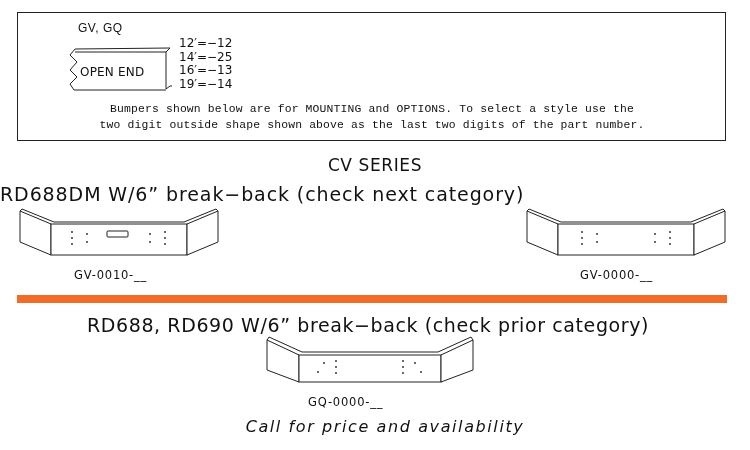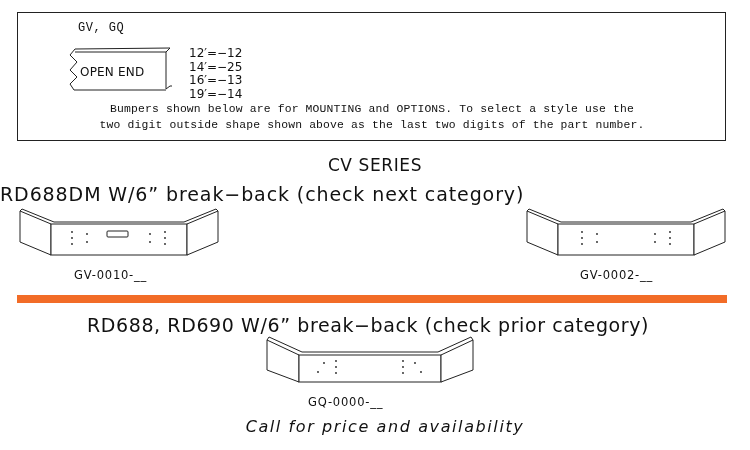--- a/index.html
+++ b/index.html
@@ -21,33 +21,33 @@
     .legend-box {
       left: 17px; top: 12px;
       width: 709px; height: 129px;
       border: 1px solid #222;
       box-sizing: border-box;
     }
     .series-code {
       left: 78px; top: 21px;
       font-size: 12px;
       letter-spacing: 0.5px;
-      font-family: Liberation Mono, monospace;
+      font-family: Liberation Sans, sans-serif;
     }
     .shape-svg { left: 60px; top: 40px; }
     .open-end-label {
       left: 80px; top: 65px;
       font-size: 12px;
       letter-spacing: 0.2px;
     }
     .length-list {
       left: 179px; top: 37px;
       font-size: 12px;
       line-height: 13.5px;
-      margin: 10px; padding: 0;
+      margin: 0; padding: 0;
       list-style: none;
     }
     .length-list li { white-space: nowrap; }
     .instructions {
       left: 20px; top: 101px;
       width: 704px;
       text-align: center;
       font-size: 11.4px;
       line-height: 16px;
       letter-spacing: 0.15px;
@@ -184,21 +184,21 @@
       <circle cx="57" cy="36" r="0.9"></circle>
     <circle cx="72" cy="26" r="0.9"></circle>
       <circle cx="72" cy="34" r="0.9"></circle>
     <circle cx="130" cy="26" r="0.9"></circle>
       <circle cx="130" cy="34" r="0.9"></circle>
     <circle cx="145" cy="24" r="0.9"></circle>
       <circle cx="145" cy="30" r="0.9"></circle>
       <circle cx="145" cy="36" r="0.9"></circle>
   </g>
 </svg>
-<div class="abs part-label" style="left:580px; top:268px;">GV-0002-__</div>
+<div class="abs part-label" style="left:580px; top:268px;">GV-0000-__</div>
 
 <div class="abs divider-bar" style="background:#f26c27;"></div>
 
 <div class="abs subtitle-2">RD688, RD690 W/6” break−back (check prior category)</div>
 
 <svg class="bumper" style="left:265px; top:335px;" width="212" height="50" viewBox="0 0 212 50">
   <g fill="#fff" stroke="#222" stroke-width="1">
     <polygon points="2,5 34,20 34,47 2,35"></polygon>
     <line x1="2" y1="5" x2="4" y2="2"></line>
     <line x1="4" y1="2" x2="37" y2="17"></line>

